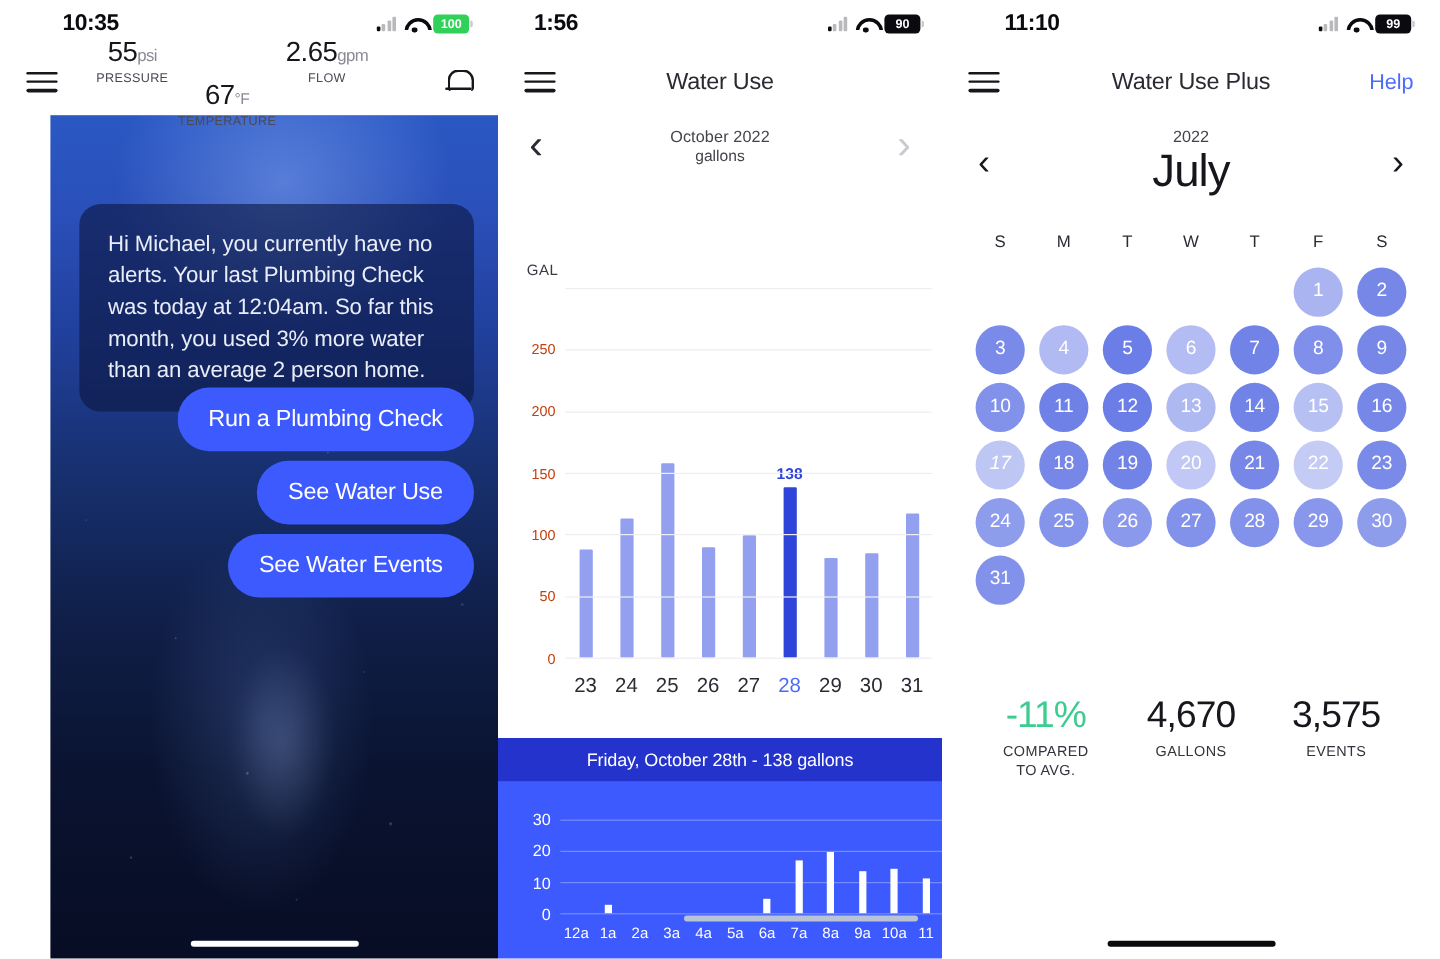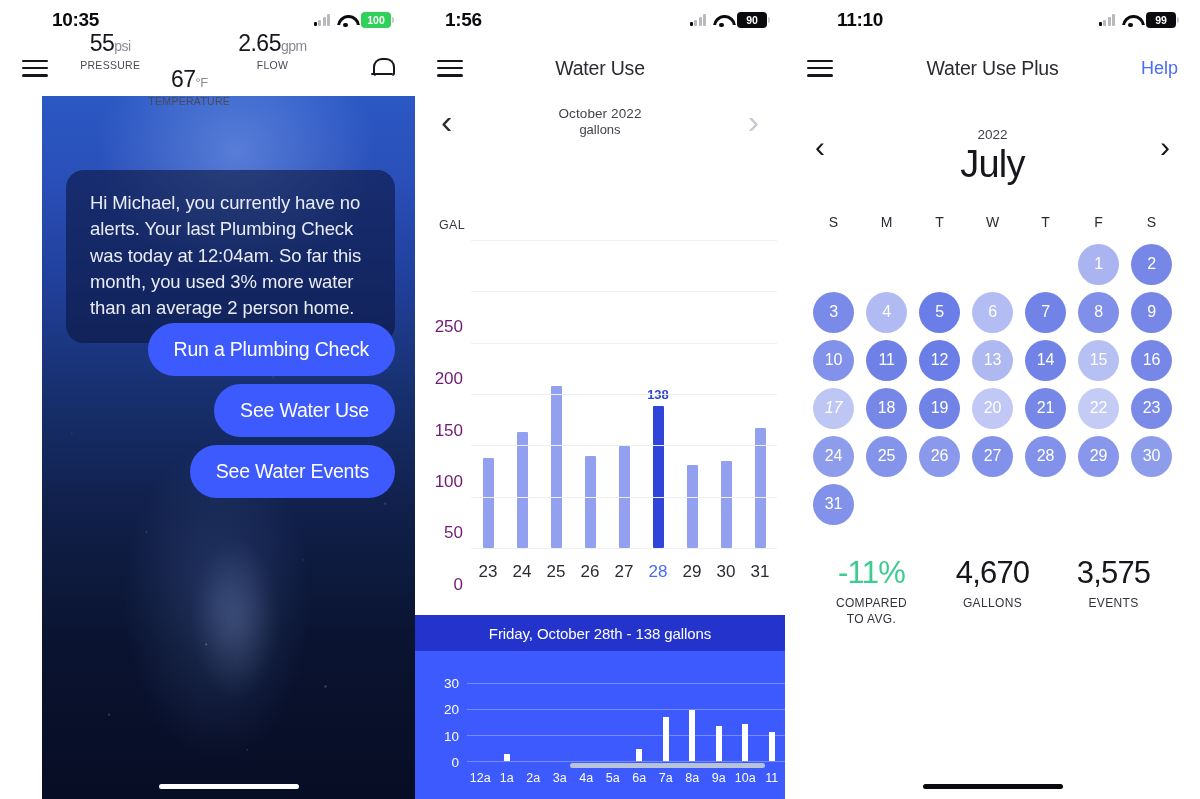--- a/index.html
+++ b/index.html
@@ -141,21 +141,21 @@
   .month-label { font-size:13.5px; color:#43434d; letter-spacing:0.1px; }
   .month-big { font-size:37px; color:#16161c; letter-spacing:-0.8px; line-height:1.15; }
   .month-unit { font-size:13px; color:#43434d; margin-top:1px; }
 
   .chart2 { position:absolute; left:0; right:0; top:200px; height:400px; }
   .gal-label { position:absolute; left:24px; top:18px; font-size:12.5px; color:#3a3a44;
     letter-spacing:0.4px; }
   .plot { position:absolute; left:56px; right:8px; top:40px; bottom:52px; }
   .gridline { position:absolute; left:0; right:0; height:1px; background:#eeeef3; }
   .ytick { position:absolute; right: calc(100% + 8px); transform:translateY(-50%);
-    font-size:17px; color:#701a75; white-space:nowrap;margin-top:36px; }
+    font-size:12px; color:#c2410c; white-space:nowrap; }
   .bars { position:absolute; inset:0; display:flex; align-items:flex-end;
     justify-content:space-around; }
   .barcol { flex:1; display:flex; flex-direction:column; align-items:center;
     justify-content:flex-end; height:100%; position:relative; }
   .bar { width:11px; background:#93a0f0; border-radius:1px; }
   .bar.sel { background:#2f44d8; }
   .barval { position:absolute; font-size:13px; font-weight:bold; color:#2f44d8; }
   .xlabels { position:absolute; left:56px; right:8px; bottom:18px;
     display:flex; justify-content:space-around; }
   .xlab { flex:1; text-align:center; font-size:17px; color:#2b2b34; }
@@ -175,36 +175,36 @@
     justify-content:flex-end; height:100%; }
   .dbar { width:6px; background:#fff; }
   .dxlabels { position:absolute; left:52px; right:0; bottom:14px; display:flex; }
   .dxlab { flex:1; text-align:center; font-size:12.5px; color:#ffffff; }
   .hscroll { position:absolute; left:155px; width:195px; bottom:31px; height:5px;
     background:#b9c3d8; border-radius:3px; }
 
   
   .cal-nav { display:flex; align-items:center; justify-content:space-between;
     padding: 10px 30px 0 30px; }
-  .cal-year { font-size:13.5px; color:#43434d; text-align:center;margin-top:21px; }
+  .cal-year { font-size:13.5px; color:#43434d; text-align:center; }
   .cal-month { font-size:38px; color:#16161c; letter-spacing:-0.8px; line-height:1.2; }
   .chev3 { font-size:30px; color:#16161c; font-weight:300; line-height:1; cursor:pointer; }
   .dows { display:flex; padding: 26px 22px 0 22px; }
   .dow { flex:1; text-align:center; font-size:14px; color:#2b2b34; }
   .calgrid { display:flex; flex-direction:column; gap:7px; padding: 14px 22px 0 22px; }
   .calrow { display:flex; }
   .calcell { flex:1; display:flex; align-items:center; justify-content:center; height:41px; }
   .day {
     width:41px; height:41px; border-radius:50%;
     display:flex; align-items:center; justify-content:center;
     font-size:16px; color:#ffffff; cursor:pointer; letter-spacing:-0.2px;
   }
   .day.empty { background:transparent; cursor:default; }
   .stats { display:flex; padding: 30px 26px 0 26px; }
-  .stat { flex:1; text-align:center; }
+  .stat { flex:1; text-align:center;margin-top:44px; }
   .stat-val { font-size:31px; color:#16161c; letter-spacing:-0.8px; }
   .stat-val.green { color:#3dcc8f; }
   .stat-lab { font-size:12px; color:#33333c; letter-spacing:0.35px;
     margin-top:4px; line-height:1.35; }
 </style>
 </head>
 <body>
 
 <div class="screens">
 

